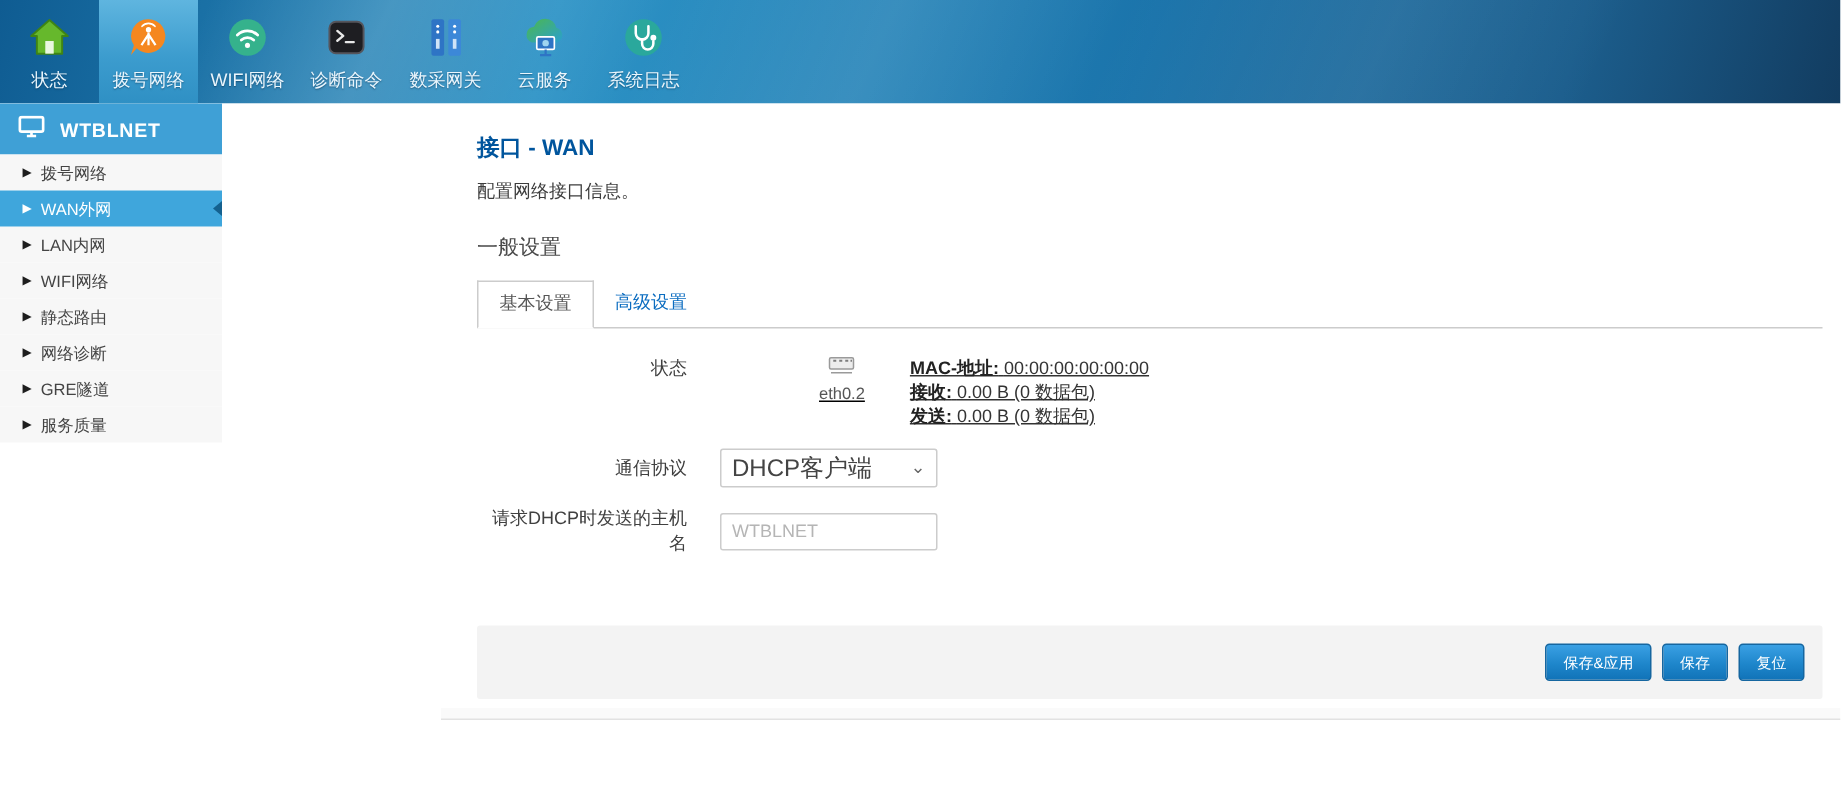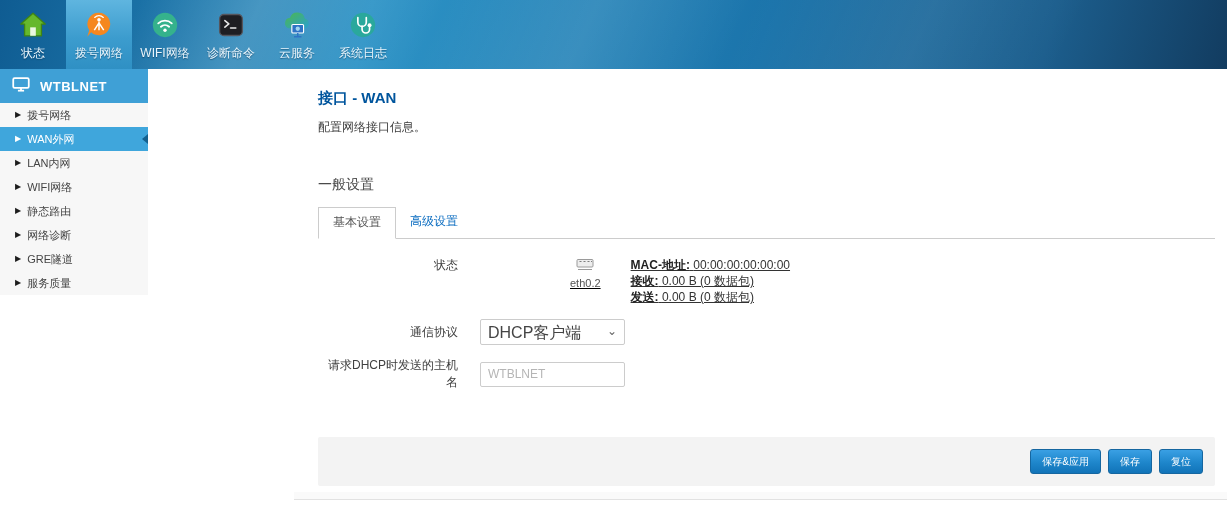--- a/index.html
+++ b/index.html
@@ -37,32 +37,32 @@
   .side-item.sub.active .bullet { color:#fff; }
   .side-item.sub.active::after { content:""; position:absolute; right:0; top:50%;
     transform:translateY(-50%); border-top:5px solid transparent; border-bottom:5px solid transparent;
     border-right:6px solid #14618f; }
 
   
   .main { position:absolute; left:148px; top:69px; right:0; bottom:0; background:#fff; overflow:hidden; }
   .content { margin:0 12px 0 170px; }
   .page-title { margin-top:20px; font-size:15px; font-weight:bold; color:#00559d; }
   .subtitle { margin-top:11px; font-size:12px; color:#3c3c3c; }
-  .section-title { margin-top:40px; font-size:14px; color:#4a4a4a; }
+  .section-title { margin-top:20px; font-size:14px; color:#4a4a4a; }
   .tabs { margin-top:13px; display:flex; border-bottom:1px solid #ccc; }
   .tab { padding:6px 14px 7px; font-size:12px; font-weight:normal; cursor:pointer; }
   .tab.active { background:#fff; border:1px solid #ccc; border-bottom:1px solid #fff;
                 margin-bottom:-1px; color:#555; }
   .tab.inactive { color:#0a6cc0; }
 
   .form { margin-top:2px; }
   .row { display:flex; align-items:center; margin-top:14px; }
   .row .lbl { width:140px; flex:none; text-align:right; font-size:12px; color:#404040; }
   .status-row { align-items:flex-start; margin-top:18px; }
-  .device { margin-left:112px; text-align:center;text-decoration:underline; }
+  .device { margin-left:88px; text-align:center;text-decoration:underline; }
   .device-name { font-size:11px; color:#555; margin-top:2px; }
   .net-info { margin-left:30px; }
   .info-line { font-size:12px; color:#333; line-height:16px;text-decoration:underline; }
   .info-line b { color:#222; }
   .auto-row { margin-top:32px; }
   .auto-row input { margin-left:22px; width:15px; height:15px; accent-color:#2a7fd4; cursor:pointer; }
   .select-wrap { position:relative; display:inline-block; margin-left:22px; }
   select.protocol { width:145px; height:26px; font-size:16px; color:#444; background:#fff;
     border:1px solid #ccc; border-radius:2px; appearance:none; -webkit-appearance:none;
     padding:0 22px 0 7px; cursor:pointer; }
@@ -120,20 +120,35 @@
     </div>
     <div class="nav-item">
       <span class="nav-icon">
         <svg width="28" height="28" viewBox="0 0 32 32">
           <rect x="3" y="4" width="26" height="24" rx="5" fill="#1e1e22" stroke="#55555c" stroke-width="1.5"></rect>
           <path d="M9 11 L13.5 14.8 L9 18.5" stroke="#e8e8e8" stroke-width="1.8" fill="none" stroke-linecap="round" stroke-linejoin="round"></path>
           <path d="M15.5 19.5 H21.5" stroke="#e8e8e8" stroke-width="1.8" stroke-linecap="round"></path>
         </svg>
       </span>
       <span class="nav-label">诊断命令</span>
+    </div>
+    <div class="nav-item">
+      <span class="nav-icon">
+        <svg width="30" height="30" viewBox="0 0 32 32">
+          <rect x="6" y="3" width="9" height="26" rx="1.5" fill="#2e74c5"></rect>
+          <rect x="18" y="3" width="9" height="26" rx="1.5" fill="#3c88d8"></rect>
+          <circle cx="10.5" cy="8" r="1.1" fill="#fff"></circle>
+            <circle cx="10.5" cy="12" r="1.1" fill="#fff"></circle>
+          <rect x="9.2" y="17" width="2.6" height="7" fill="#cfe3f7"></rect>
+          <circle cx="22.5" cy="8" r="1.1" fill="#fff"></circle>
+            <circle cx="22.5" cy="12" r="1.1" fill="#fff"></circle>
+          <rect x="21.2" y="17" width="2.6" height="7" fill="#cfe3f7"></rect>
+        </svg>
+      </span>
+      <span class="nav-label">数采网关</span>
     </div>
     <div class="nav-item">
       <span class="nav-icon">
         <svg width="32" height="30" viewBox="0 0 34 32">
           <defs>
             <linearGradient id="cg" x1="0" y1="0" x2="1" y2="1">
               <stop offset="0" stop-color="#4cb84c"></stop>
                 <stop offset="1" stop-color="#2a9fd0"></stop>
             </linearGradient>
           </defs>

